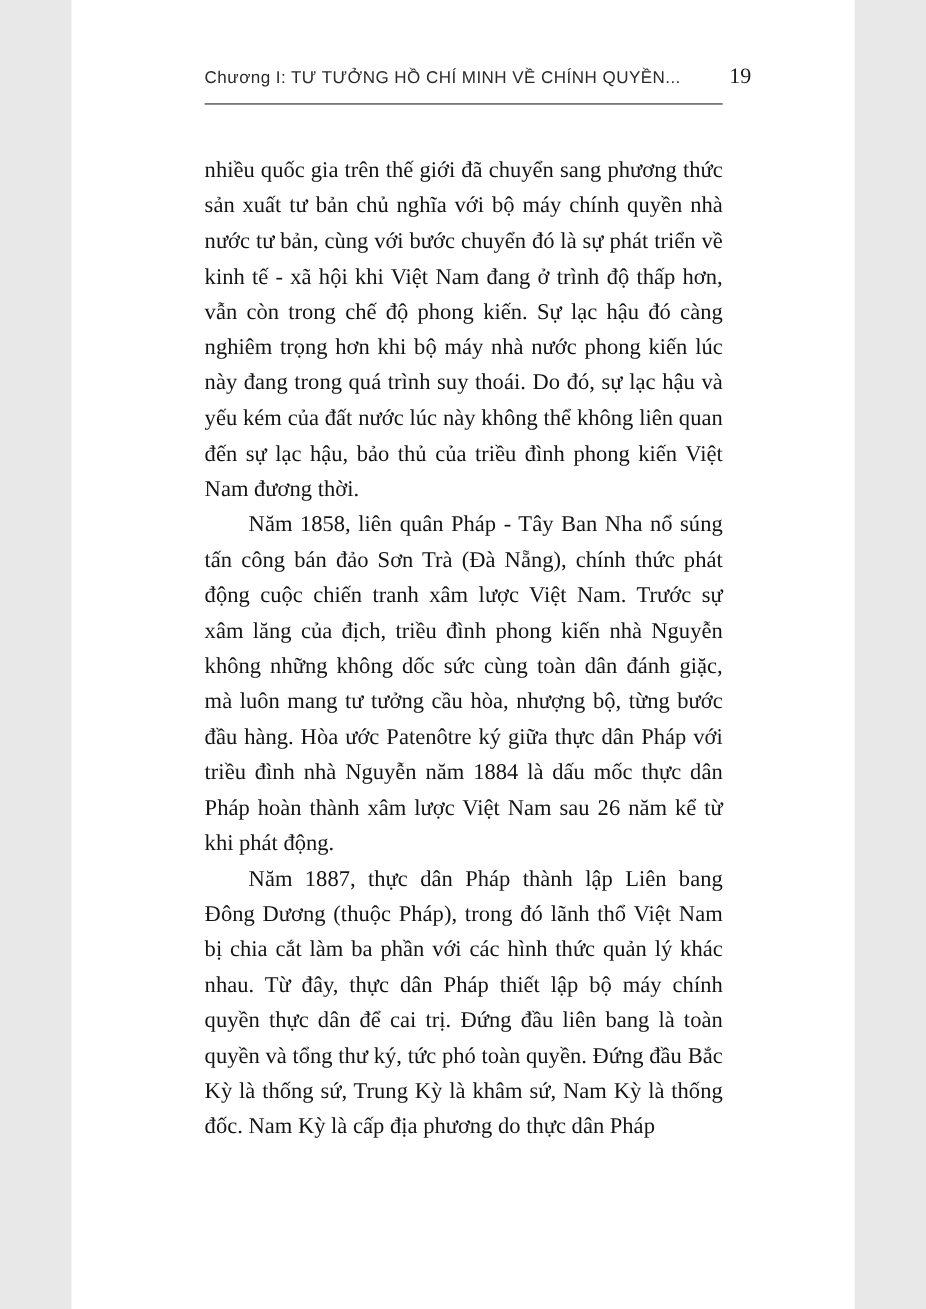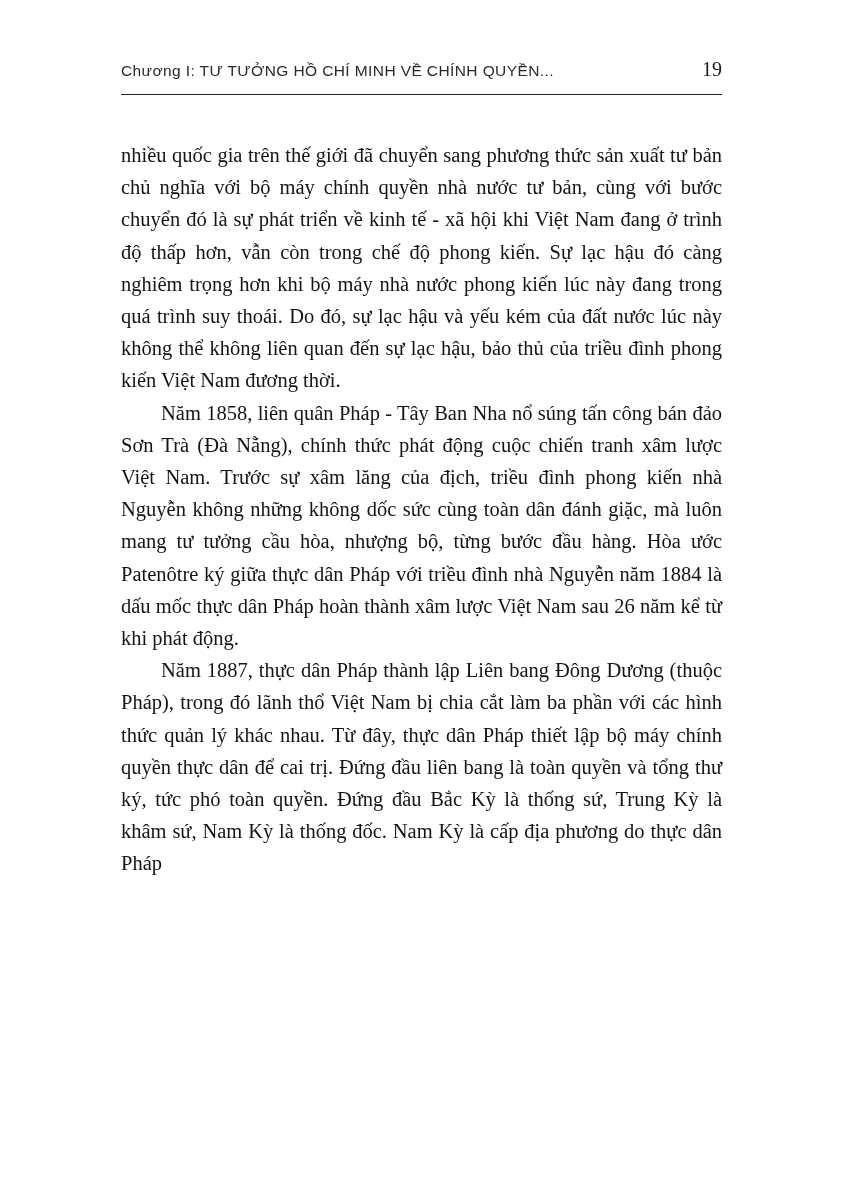--- a/index.html
+++ b/index.html
@@ -3,21 +3,21 @@
 <meta charset="utf-8">
 <style>
   * { margin: 0; padding: 0; box-sizing: border-box; }
 
   html, body {
     background: #e8e8e8;
   }
 
   .page {
     position: relative;
-    width: 842px;
+    width: 712px;
     height: 1190px;
     margin: 0 auto;
     background: #ffffff;
     color: #111111;
     overflow: hidden;
   }
 
   .page-inner {
     padding: 58px 120px 0 121px;
   }

